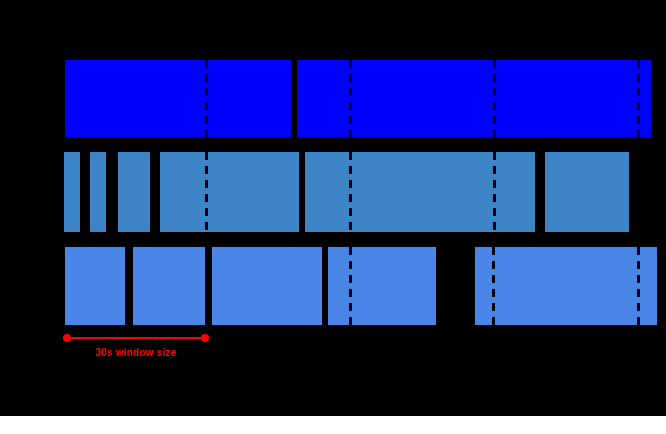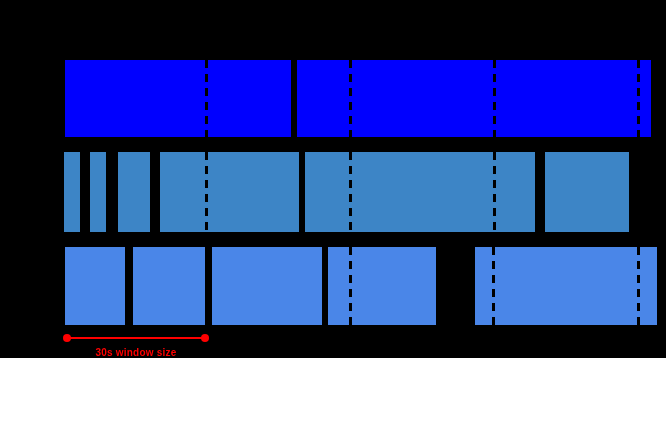--- a/index.html
+++ b/index.html
@@ -45,21 +45,21 @@
     font-weight: bold;
     text-align: center;
     letter-spacing: 0.2px;
     z-index: 3;
     white-space: nowrap;
   }
 </style>
 </head>
 <body>
 
-<div class="canvas" id="canvas" style="width: 666px; height: 358px; background: rgb(0, 0, 0);">
+<div class="canvas" id="canvas" style="width: 666px; height: 416px; background: rgb(0, 0, 0);">
   <div id="bars-layer">
       <div class="bar" style="left: 65px; top: 60px; width: 226px; height: 77px; background: rgb(0, 0, 255);"></div>
       <div class="bar" style="left: 297px; top: 60px; width: 354px; height: 77px; background: rgb(0, 0, 255);"></div>
       <div class="boundary-dash" style="left: 204.5px; top: 60px; height: 77px;"></div>
       <div class="boundary-dash" style="left: 348.5px; top: 60px; height: 77px;"></div>
       <div class="boundary-dash" style="left: 492.5px; top: 60px; height: 77px;"></div>
       <div class="boundary-dash" style="left: 636.5px; top: 60px; height: 77px;"></div>
       <div class="bar" style="left: 64px; top: 152px; width: 16px; height: 80px; background: rgb(61, 133, 198);"></div>
       <div class="bar" style="left: 90px; top: 152px; width: 16px; height: 80px; background: rgb(61, 133, 198);"></div>
       <div class="bar" style="left: 118px; top: 152px; width: 32px; height: 80px; background: rgb(61, 133, 198);"></div>

